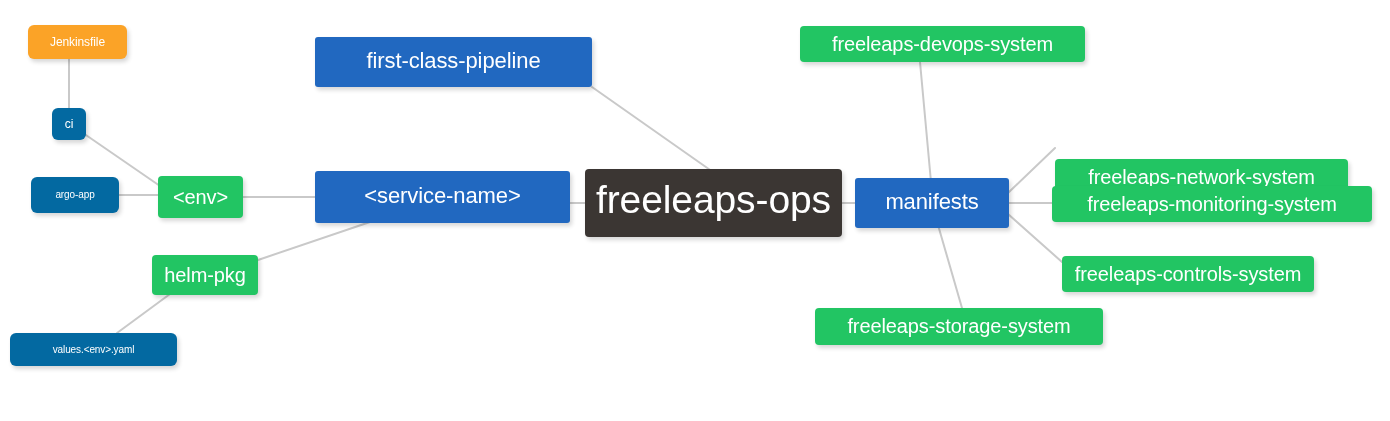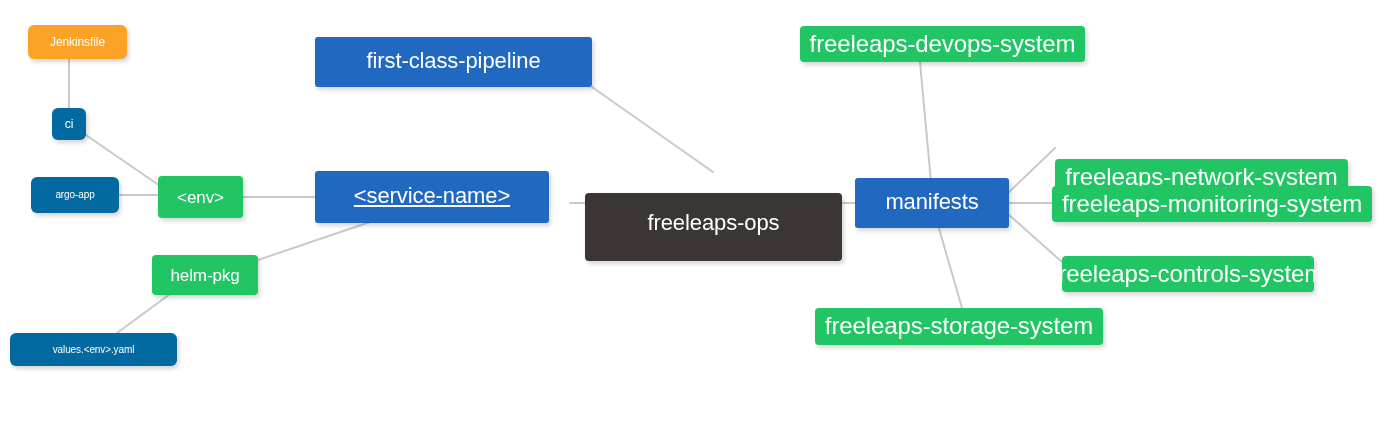--- a/index.html
+++ b/index.html
@@ -38,24 +38,24 @@
     z-index: 2;
   }
   
   .n-root   { background: #3b3633; border-radius: 4px; }
   .n-blue   { background: #2168c0; border-radius: 3px; }
   .n-green  { background: #22c563; border-radius: 4px; }
   .n-orange { background: #fba327; border-radius: 6px; }
   .n-red    { background: #0369a1; border-radius: 6px; }
 
   
-  .s-root  { font-size: 22px; padding-bottom: 8px; margin-top: 24px; }
+  .s-root  { font-size: 39px; padding-bottom: 8px; }
   .s-l1    { font-size: 22px; padding-bottom: 2px; }
-  .s-l2    { font-size: 24px; padding-bottom: 1px; }
-  .s-l3    { font-size: 17px; }
+  .s-l2    { font-size: 20px; padding-bottom: 1px; }
+  .s-l3    { font-size: 20px; }
   .s-l4    { font-size: 10px; }
   .s-l5    { font-size: 12px; }
 </style>
 </head>
 <body>
 
 <div id="canvas">
 
   <svg id="edge-layer" viewBox="0 0 1390 421" xmlns="http://www.w3.org/2000/svg">
     <g stroke="#c9c9c9" stroke-width="2" fill="none" stroke-linecap="round">
@@ -111,21 +111,21 @@
   </div>
 
   <div class="node n-red s-l4" style="left:10px; top:333px; width:167px; height:33px;justify-content:center;">
     <span>values.&lt;env&gt;.yaml</span>
   </div>
 
   <div class="node n-blue s-l1" style="left:315px; top:37px; width:277px; height:50px;">
     <span>first-class-pipeline</span>
   </div>
 
-  <div class="node n-blue s-l1" style="left:315px; top:171px; width:234px; height:52px;text-decoration:underline;">
+  <div class="node n-blue s-l1" style="left:315px; top:171px; width:255px; height:52px;">
     <span>&lt;service-name&gt;</span>
   </div>
 
   <div class="node n-root s-root" style="left:585px; top:169px; width:257px; height:68px;">
     <span>freeleaps-ops</span>
   </div>
 
   <div class="node n-blue s-l1" style="left:855px; top:178px; width:154px; height:50px;">
     <span>manifests</span>
   </div>

